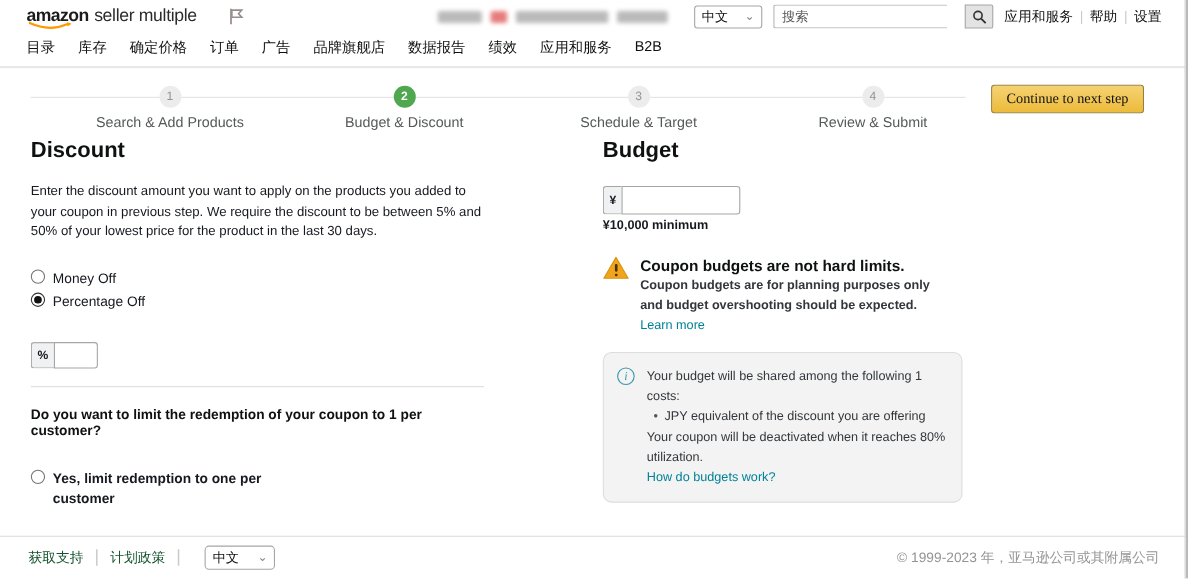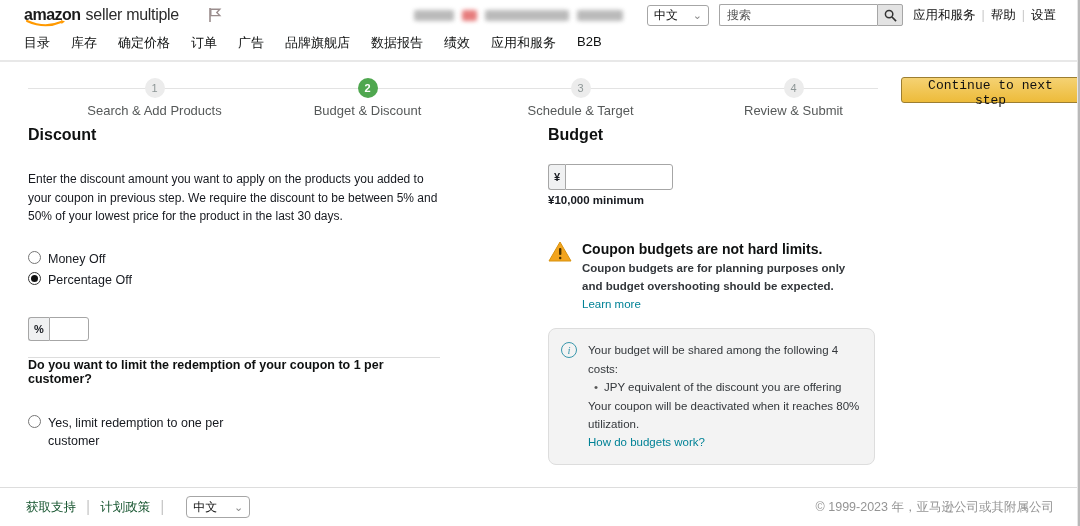--- a/index.html
+++ b/index.html
@@ -20,21 +20,21 @@
   .blur { height:11px; border-radius:2px; filter:blur(2px); opacity:.8; }
   .blur.g1 { width:40px; background:#a9a9a9; }
   .blur.red { width:15px; background:#e05c5c; }
   .blur.g2 { width:84px; background:#a9a9a9; }
   .blur.g3 { width:46px; background:#a9a9a9; }
   .select { border:1px solid #a6a6a6; border-radius:3px; background:#fff; height:21px;
     display:inline-flex; align-items:center; justify-content:space-between;
     font-size:12px; color:#111; padding:0 6px; cursor:pointer; }
   .select .chev { color:#888; font-size:11px; margin-left:8px; line-height:0; }
   .hdr-select { width:62px; }
-  .searchgrp { display:flex; align-items:stretch; height:22px; }
+  .searchgrp { display:flex; align-items:stretch; height:22px;gap:16px; }
   .searchgrp input { width:158px; border:1px solid #a6a6a6; border-right:none; border-radius:2px 0 0 2px;
     font-size:12px; padding:0 7px; outline:none; color:#111; font-family:inherit; }
   .searchgrp input::placeholder { color:#555; }
   .search-btn { width:26px; background:#e3e3e3; border:1px solid #a6a6a6; border-radius:0 2px 2px 0;
     display:flex; align-items:center; justify-content:center; cursor:pointer; }
   .hdr-links { display:flex; align-items:center; font-size:12.5px; }
   .hdr-links a { color:#111; text-decoration:none; cursor:pointer; }
   .sep { color:#c9c9c9; margin:0 6px; }
   
   .nav { display:flex; gap:21px; padding:4px 0 8px 24px; font-size:13px; }
@@ -42,27 +42,27 @@
   .nav-divider { height:2px; background:#e8e8e8; width:100%; }
   
   .steps-line { position:absolute; left:28px; top:88px; width:850px; height:1px; background:#e3e3e3; }
   .steps { position:absolute; left:48px; top:78px; width:852px; display:flex; }
   .step { width:25%; display:flex; flex-direction:column; align-items:center; }
   .step-dot { width:20px; height:20px; border-radius:50%; background:#ececec; color:#8d9696;
     font-size:11px; display:flex; align-items:center; justify-content:center; z-index:2; cursor:pointer; }
   .step-dot.on { background:#4fa74f; color:#fff; font-weight:700; }
   .step-label { margin-top:5px; font-size:13px; color:#565959; }
   .continue-btn { position:absolute; left:901px; top:77px; height:26px; padding:0 13px;
-    font-size:13px; color:#111; font-family:Liberation Mono, monospace; cursor:pointer;
+    font-size:13px; color:#111; font-family:Liberation Serif, serif; cursor:pointer;
     background:linear-gradient(to bottom,#f5d273,#edbb3a); border:1px solid #9c7e31; border-radius:3px; }
   
   .col-left  { position:absolute; left:28px;  top:118px; width:420px; }
   .col-right { position:absolute; left:548px; top:118px; width:327px; }
-  h2.sec { font-size:16px; font-weight:700; color:#0f1111; margin:8px 0 0; }
-  .desc { margin-top:26px; font-size:12px; line-height:1.55; color:#16191f; }
+  h2.sec { font-size:20px; font-weight:700; color:#0f1111; margin:8px 0 0; }
+  .desc { margin-top:15px; font-size:12px; line-height:1.55; color:#16191f; }
   
   .optgroup { margin-top:24px; display:flex; flex-direction:column; gap:3px; }
   .opt { display:flex; align-items:flex-start; gap:7px; cursor:pointer; }
   .radio { width:13px; height:13px; min-width:13px; border:1px solid #767676; border-radius:50%;
     background:#fff; position:relative; margin-top:1px; }
   .radio.on { border-color:#333; }
   .radio.on::after { content:""; position:absolute; inset:2px; background:#111; border-radius:50%; }
   .opt .lbl { font-size:12.5px; color:#16191f; line-height:1.45; }
   [data-name="radio-money-off"] .lbl, [data-name="radio-percentage-off"] .lbl { max-width:92px; }
   [data-name="radio-limit-yes"] .lbl { max-width:215px; }
@@ -71,28 +71,28 @@
   .ingrp { display:flex; align-items:stretch; }
   .ingrp .prefix { background:#f0f1f2; border:1px solid #a6a6a6; border-right:none;
     border-radius:3px 0 0 3px; font-size:11px; font-weight:700; color:#16191f;
     display:flex; align-items:center; padding:0 5px; }
   .ingrp input { border:1px solid #a6a6a6; border-radius:0 3px 3px 0; outline:none;
     font-size:12px; padding:0 5px; font-family:inherit; }
   .pct-grp { margin-top:28px; }
   .pct-grp input { width:40px; height:24px; }
   .pct-grp .prefix { height:24px; }
   .rule { border:none; border-top:1px solid #ddd; margin-top:16px; width:412px; }
-  .question { font-size:12.5px; font-weight:700; color:#0f1111; }
-  .optgroup.redemption { margin-top:28px; gap:17px; }
+  .question { margin-top:18px; font-size:12.5px; font-weight:700; color:#0f1111; }
+  .optgroup.redemption { margin-top:28px; gap:17px;font-weight:bold; }
   
   .bud-grp { margin-top:20px; }
   .bud-grp input { width:108px; height:26px; }
   .bud-grp .prefix { height:26px; }
   .min-note { margin-top:4px; font-size:11.5px; font-weight:700; color:#16191f; }
-  .warning { margin-top:35px; display:flex; gap:10px; }
+  .warning { margin-top:22px; display:flex; gap:10px; }
   .warn-title { font-size:14px; font-weight:700; color:#0f1111; }
   .warn-body { margin-top:3px; font-size:11.5px; font-weight:700; color:#33373b; line-height:1.55; max-width:268px; }
   a.tlink { color:#008296; text-decoration:none; font-weight:400; cursor:pointer; }
   .infobox { margin-top:15px; width:327px; background:#f3f3f3; border:1px solid #ddd;
     border-radius:8px; padding:12px 12px 12px 12px; display:flex; gap:11px; }
   .info-icon { width:16px; height:16px; min-width:16px; border:1px solid #3997ac; border-radius:50%;
     color:#3997ac; font-size:11px; font-style:italic; font-family:"Liberation Serif",serif;
     display:flex; align-items:center; justify-content:center; margin-top:1px; }
   .info-text { font-size:11.5px; color:#33373b; line-height:1.6; }
   .info-bullets { list-style:none; margin-left:6px; }
@@ -246,21 +246,21 @@
       <div class="warn-body" data-name="warning-body">
         <span>Coupon budgets are for planning purposes only and budget overshooting should be expected.</span>
         <a class="tlink" data-name="learn-more-link">Learn more</a>
       </div>
     </div>
   </div>
 
   <div class="infobox" data-name="budget-info-box">
     <span class="info-icon" data-name="info-icon">i</span>
     <div class="info-text">
-      <div data-name="info-intro">Your budget will be shared among the following 4 costs:</div>
+      <div data-name="info-intro">Your budget will be shared among the following 1 costs:</div>
       <ul class="info-bullets" data-name="info-bullet-list">
         <li data-name="info-bullet">JPY equivalent of the discount you are offering</li>
       </ul>
       <div data-name="info-note">Your coupon will be deactivated when it reaches 80% utilization.</div>
       <a class="tlink" data-name="how-do-budgets-work-link">How do budgets work?</a>
     </div>
   </div>
 </div>
 
 <div class="footer" data-name="footer">

